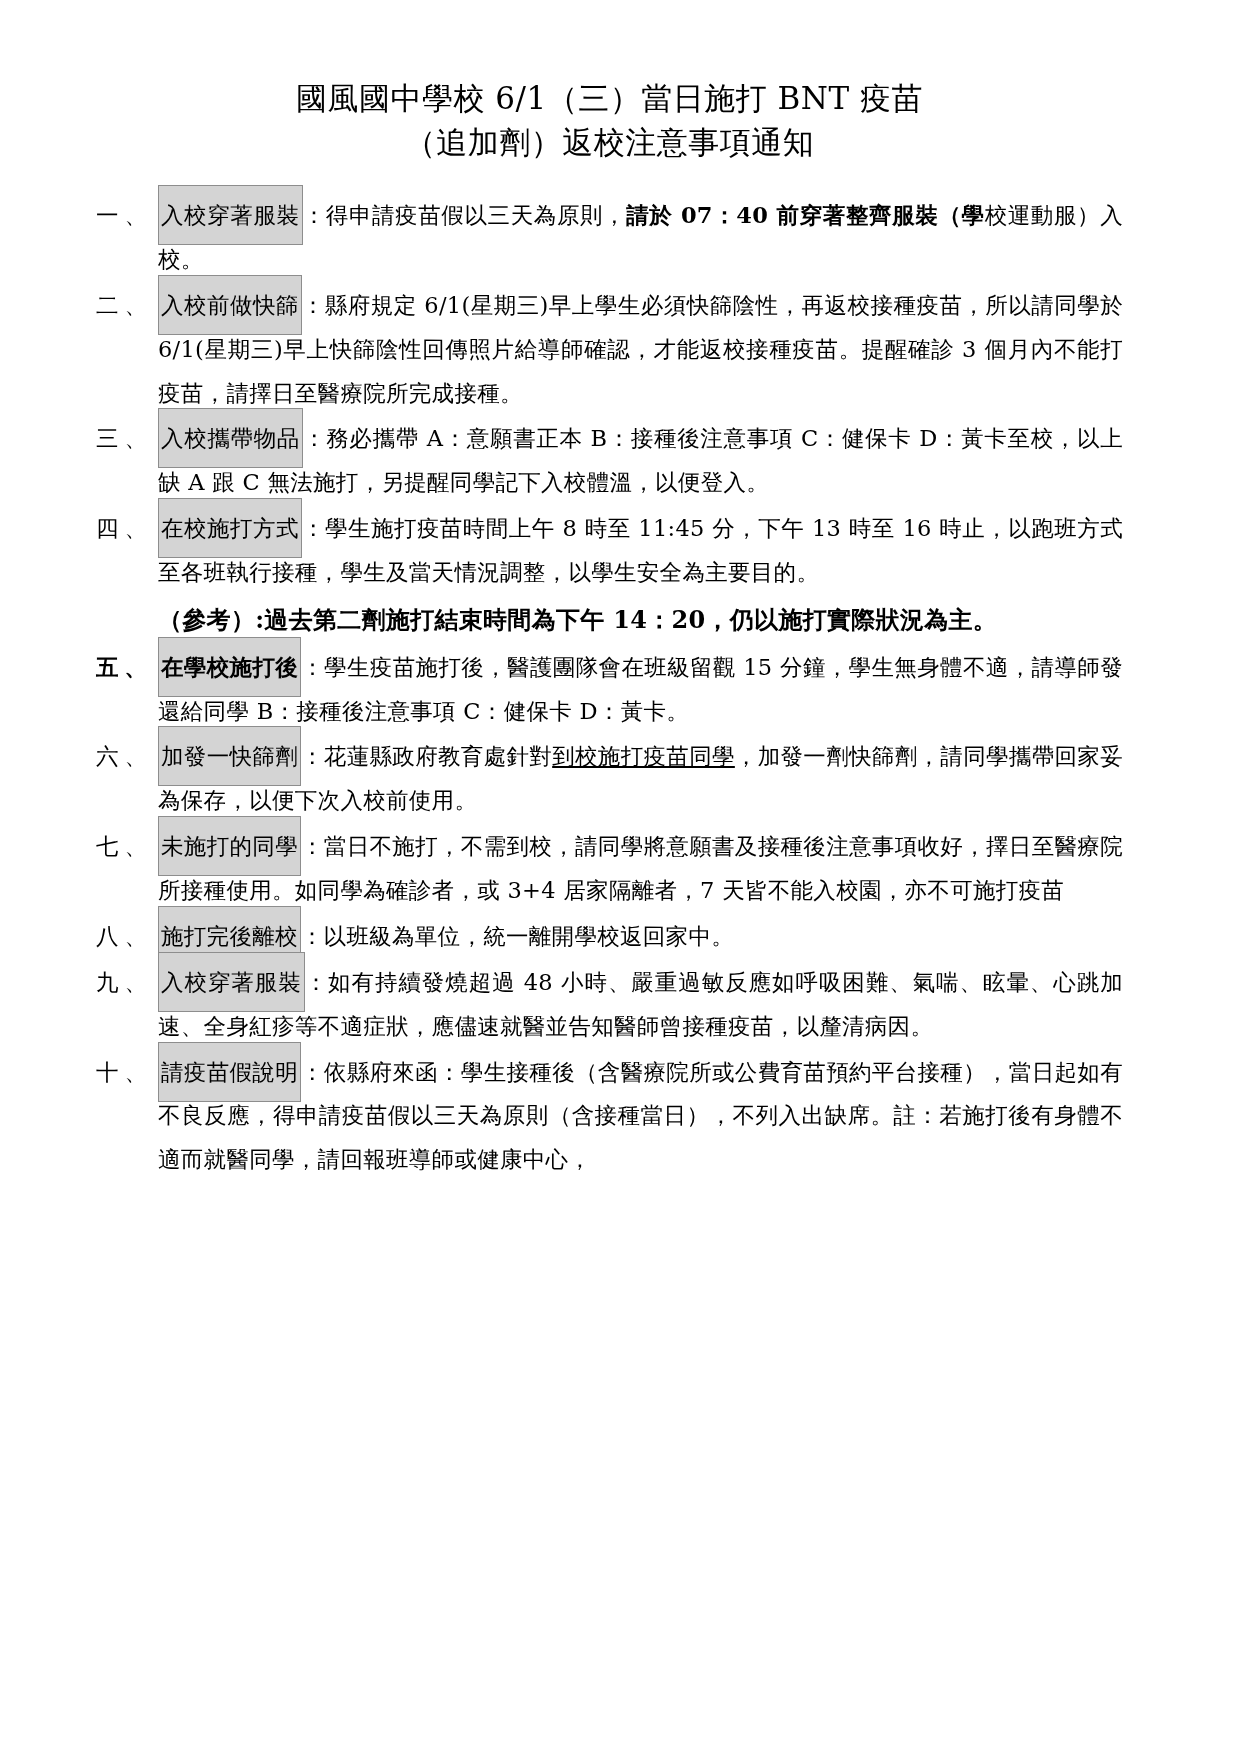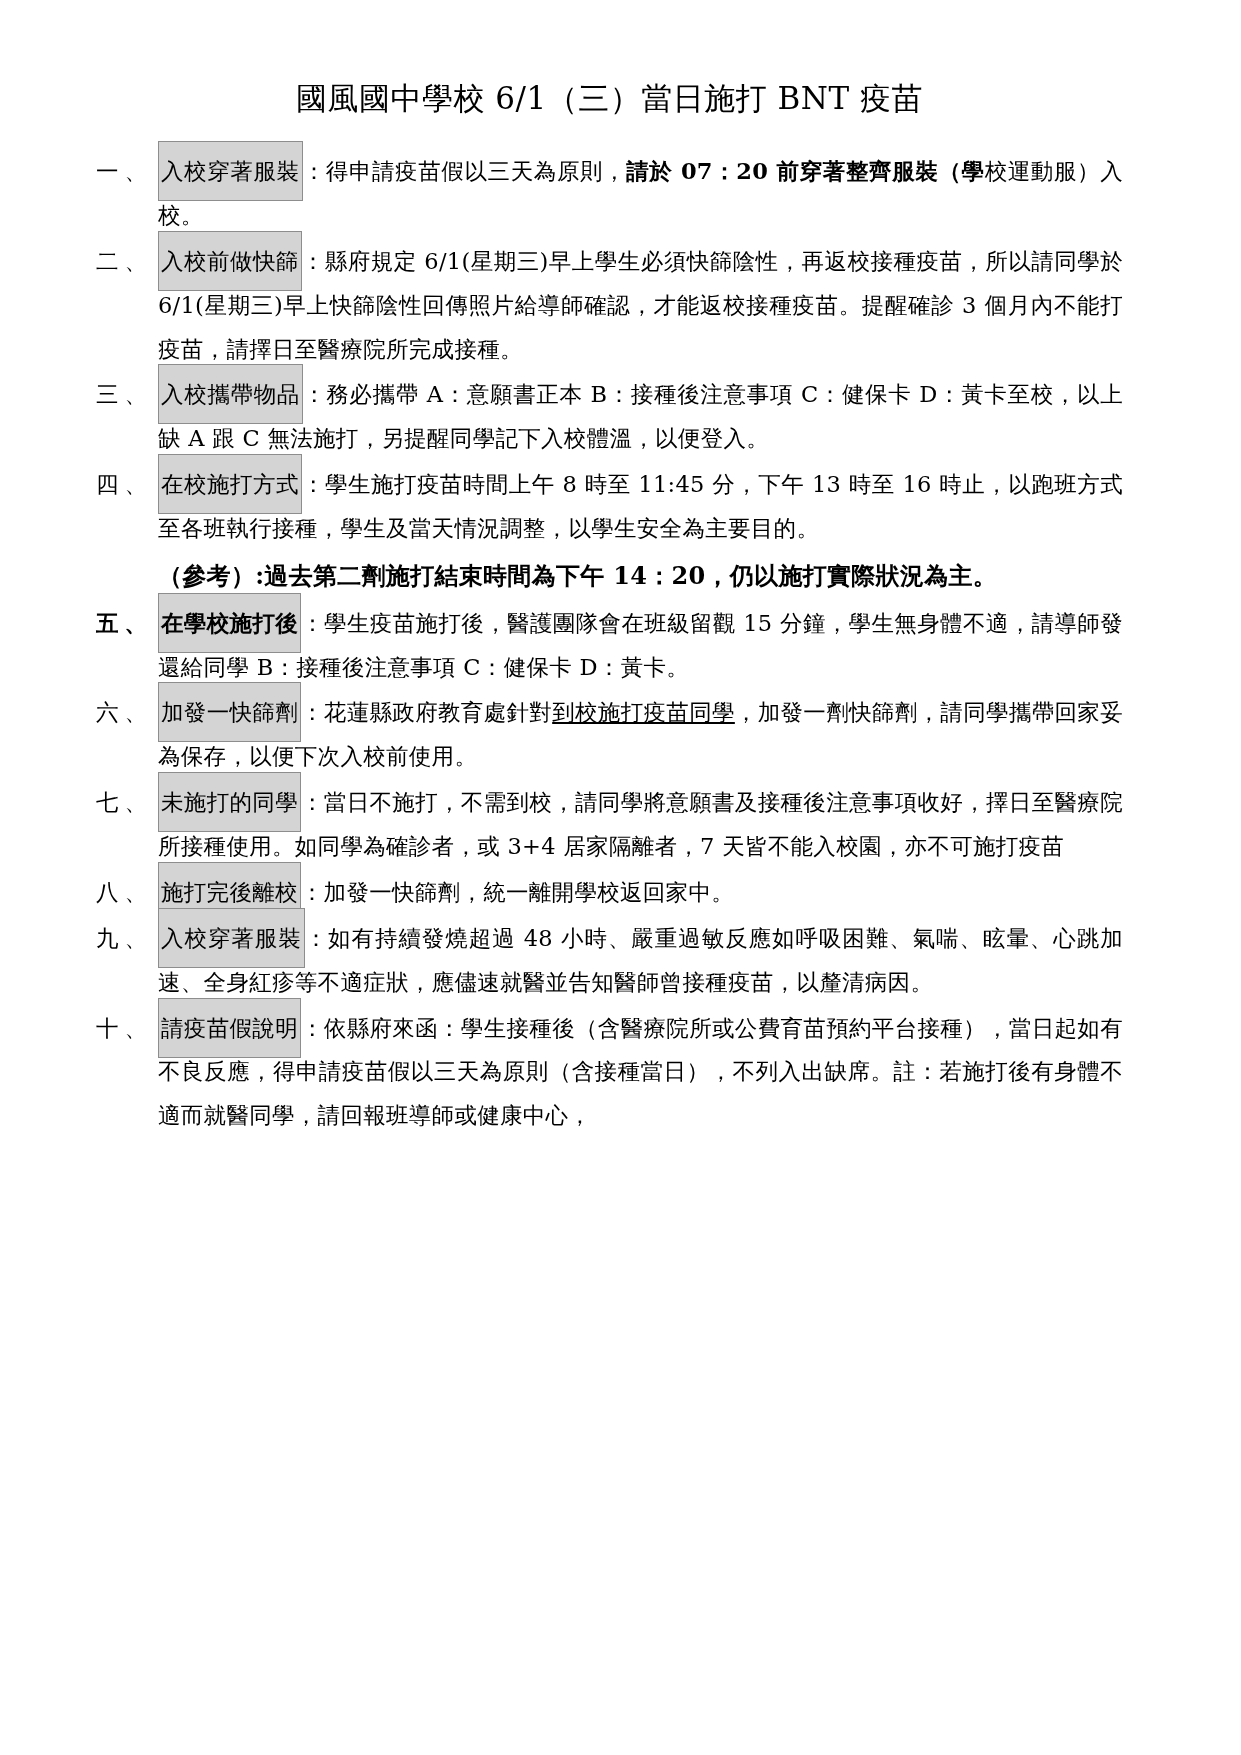--- a/index.html
+++ b/index.html
@@ -95,28 +95,29 @@
     font-weight: bold;
   }
 </style>
 </head>
 <body>
 
 <div class="page">
 
   <h1 class="doc-title">
     <span class="title-line">國風國中學校 6/1（三）當日施打 BNT 疫苗</span>
+    <span class="title-line">（追加劑）返校注意事項通知</span>
   </h1>
 
 
   <div class="list">
 
     <div class="item">
       <span class="num">一、</span>
-      <span class="body"><span class="tag">入校穿著服裝</span><span>：得申請疫苗假以三天為原則，</span><span class="bold">請於 07：20 前穿著整齊服裝（學</span><span>校運動服）入校。</span></span>
+      <span class="body"><span class="tag">入校穿著服裝</span><span>：得申請疫苗假以三天為原則，</span><span class="bold">請於 07：40 前穿著整齊服裝（學</span><span>校運動服）入校。</span></span>
     </div>
 
     <div class="item">
       <span class="num">二、</span>
       <span class="body"><span class="tag">入校前做快篩</span><span>：縣府規定 6/1(星期三)早上學生必須快篩陰性，再返校接種疫苗，所以請同學於 6/1(星期三)早上快篩陰性回傳照片給導師確認，才能返校接種疫苗。提醒確診 3 個月內不能打疫苗，請擇日至醫療院所完成接種。</span></span>
     </div>
 
     <div class="item">
       <span class="num">三、</span>
       <span class="body"><span class="tag">入校攜帶物品</span><span>：務必攜帶 A：意願書正本 B：接種後注意事項 C：健保卡 D：黃卡至校，以上缺 A 跟 C 無法施打，另提醒同學記下入校體溫，以便登入。</span></span>
@@ -139,21 +140,21 @@
       <span class="body"><span class="tag">加發一快篩劑</span><span>：花蓮縣政府教育處針對</span><span class="uline">到校施打疫苗同學</span><span>，加發一劑快篩劑，請同學攜帶回家妥為保存，以便下次入校前使用。</span></span>
     </div>
 
     <div class="item">
       <span class="num">七、</span>
       <span class="body"><span class="tag">未施打的同學</span><span>：當日不施打，不需到校，請同學將意願書及接種後注意事項收好，擇日至醫療院所接種使用。如同學為確診者，或 3+4 居家隔離者，7 天皆不能入校園，亦不可施打疫苗</span></span>
     </div>
 
     <div class="item">
       <span class="num">八、</span>
-      <span class="body"><span class="tag">施打完後離校</span><span>：加發一快篩劑，統一離開學校返回家中。</span></span>
+      <span class="body"><span class="tag">施打完後離校</span><span>：以班級為單位，統一離開學校返回家中。</span></span>
     </div>
 
     <div class="item">
       <span class="num">九、</span>
       <span class="body"><span class="tag">入校穿著服裝</span><span>：如有持續發燒超過 48 小時、嚴重過敏反應如呼吸困難、氣喘、眩暈、心跳加速、全身紅疹等不適症狀，應儘速就醫並告知醫師曾接種疫苗，以釐清病因。</span></span>
     </div>
 
     <div class="item">
       <span class="num">十、</span>
       <span class="body"><span class="tag">請疫苗假說明</span><span>：依縣府來函：學生接種後（含醫療院所或公費育苗預約平台接種），當日起如有不良反應，得申請疫苗假以三天為原則（含接種當日），不列入出缺席。註：若施打後有身體不適而就醫同學，請回報班導師或健康中心，</span></span>

